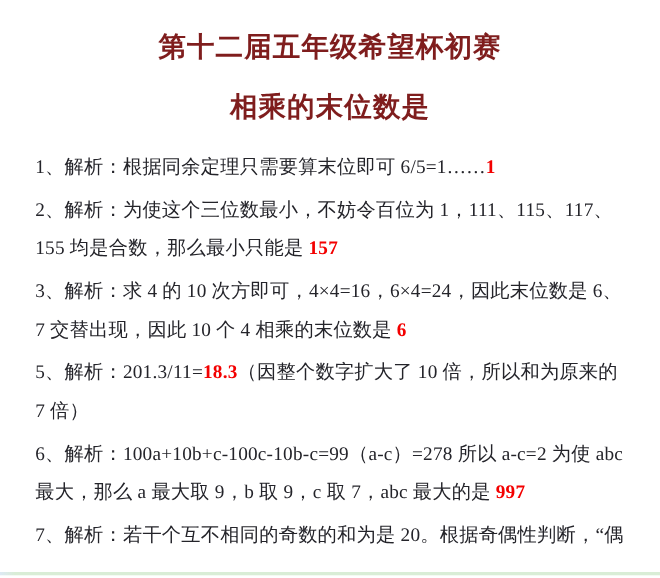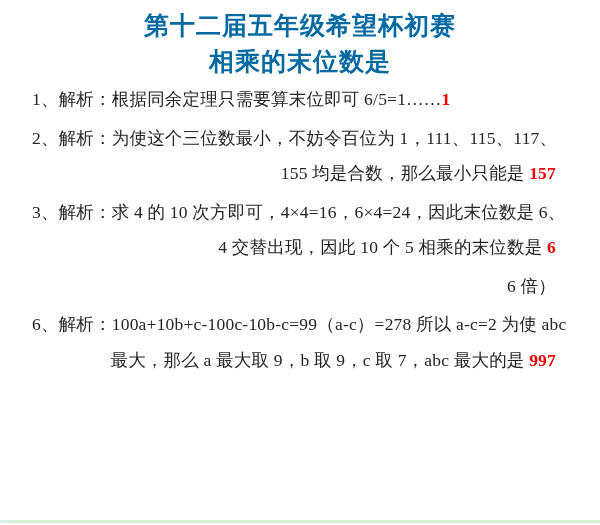--- a/index.html
+++ b/index.html
@@ -16,32 +16,31 @@
     font-family: "Liberation Serif", "DejaVu Serif", serif;
   }
   .doc-header {
     padding-top: 8px;
     text-align: center;
   }
   .doc-title, .doc-subtitle {
     font-size: 25px;
     font-weight: bold;
     line-height: 36px;
-    color: #0369a1;
+    color: #7f1d1d;
     letter-spacing: 1px;
-    margin: 0;
+    margin: 18px;
   }
   .doc-body {
     margin-top: 2px;
     padding-left: 32px;
-    padding-right: 44px;
+    padding-right: 30px;
   }
   .item + .item {
     margin-top: 3px;
-    text-align: right;
   }
   .line {
     font-size: 17.5px;
     line-height: 35.5px;
     color: #24242a;
     white-space: nowrap;
     letter-spacing: 0.2px;
   }
   .seg-red {
     color: #f30000;
@@ -67,27 +66,31 @@
   <div class="doc-body">
       <div class="item">
         <div class="line"><span class="seg-normal">1、解析：根据同余定理只需要算末位即可 6/5=1……</span><span class="seg-red">1</span></div>
       </div>
       <div class="item">
         <div class="line"><span class="seg-normal">2、解析：为使这个三位数最小，不妨令百位为 1，111、115、117、</span></div>
         <div class="line"><span class="seg-normal">155 均是合数，那么最小只能是 </span><span class="seg-red">157</span></div>
       </div>
       <div class="item">
         <div class="line"><span class="seg-normal">3、解析：求 4 的 10 次方即可，4×4=16，6×4=24，因此末位数是 6、</span></div>
-        <div class="line"><span class="seg-normal">4 交替出现，因此 10 个 5 相乘的末位数是 </span><span class="seg-red">6</span></div>
+        <div class="line"><span class="seg-normal">7 交替出现，因此 10 个 4 相乘的末位数是 </span><span class="seg-red">6</span></div>
       </div>
       <div class="item">
       </div>
       <div class="item">
-        <div class="line"><span class="seg-normal">6 倍）</span></div>
+        <div class="line"><span class="seg-normal">5、解析：201.3/11=</span><span class="seg-red">18.3</span><span class="seg-normal">（因整个数字扩大了 10 倍，所以和为原来的</span></div>
+        <div class="line"><span class="seg-normal">7 倍）</span></div>
       </div>
       <div class="item">
         <div class="line"><span class="seg-normal">6、解析：100a+10b+c-100c-10b-c=99（a-c）=278 所以 a-c=2 为使 abc</span></div>
         <div class="line"><span class="seg-normal">最大，那么 a 最大取 9，b 取 9，c 取 7，abc 最大的是 </span><span class="seg-red">997</span></div>
+      </div>
+      <div class="item">
+        <div class="line"><span class="seg-normal">7、解析：若干个互不相同的奇数的和为是 20。根据奇偶性判断，“偶</span></div>
       </div>
     </div>
 
   <div class="bottom-rule" style="background: linear-gradient(to right, rgb(221, 233, 244) 0px, rgb(217, 237, 214) 14px, rgb(217, 237, 214) 100%);"></div>
 </div>
 
 </body></html>

